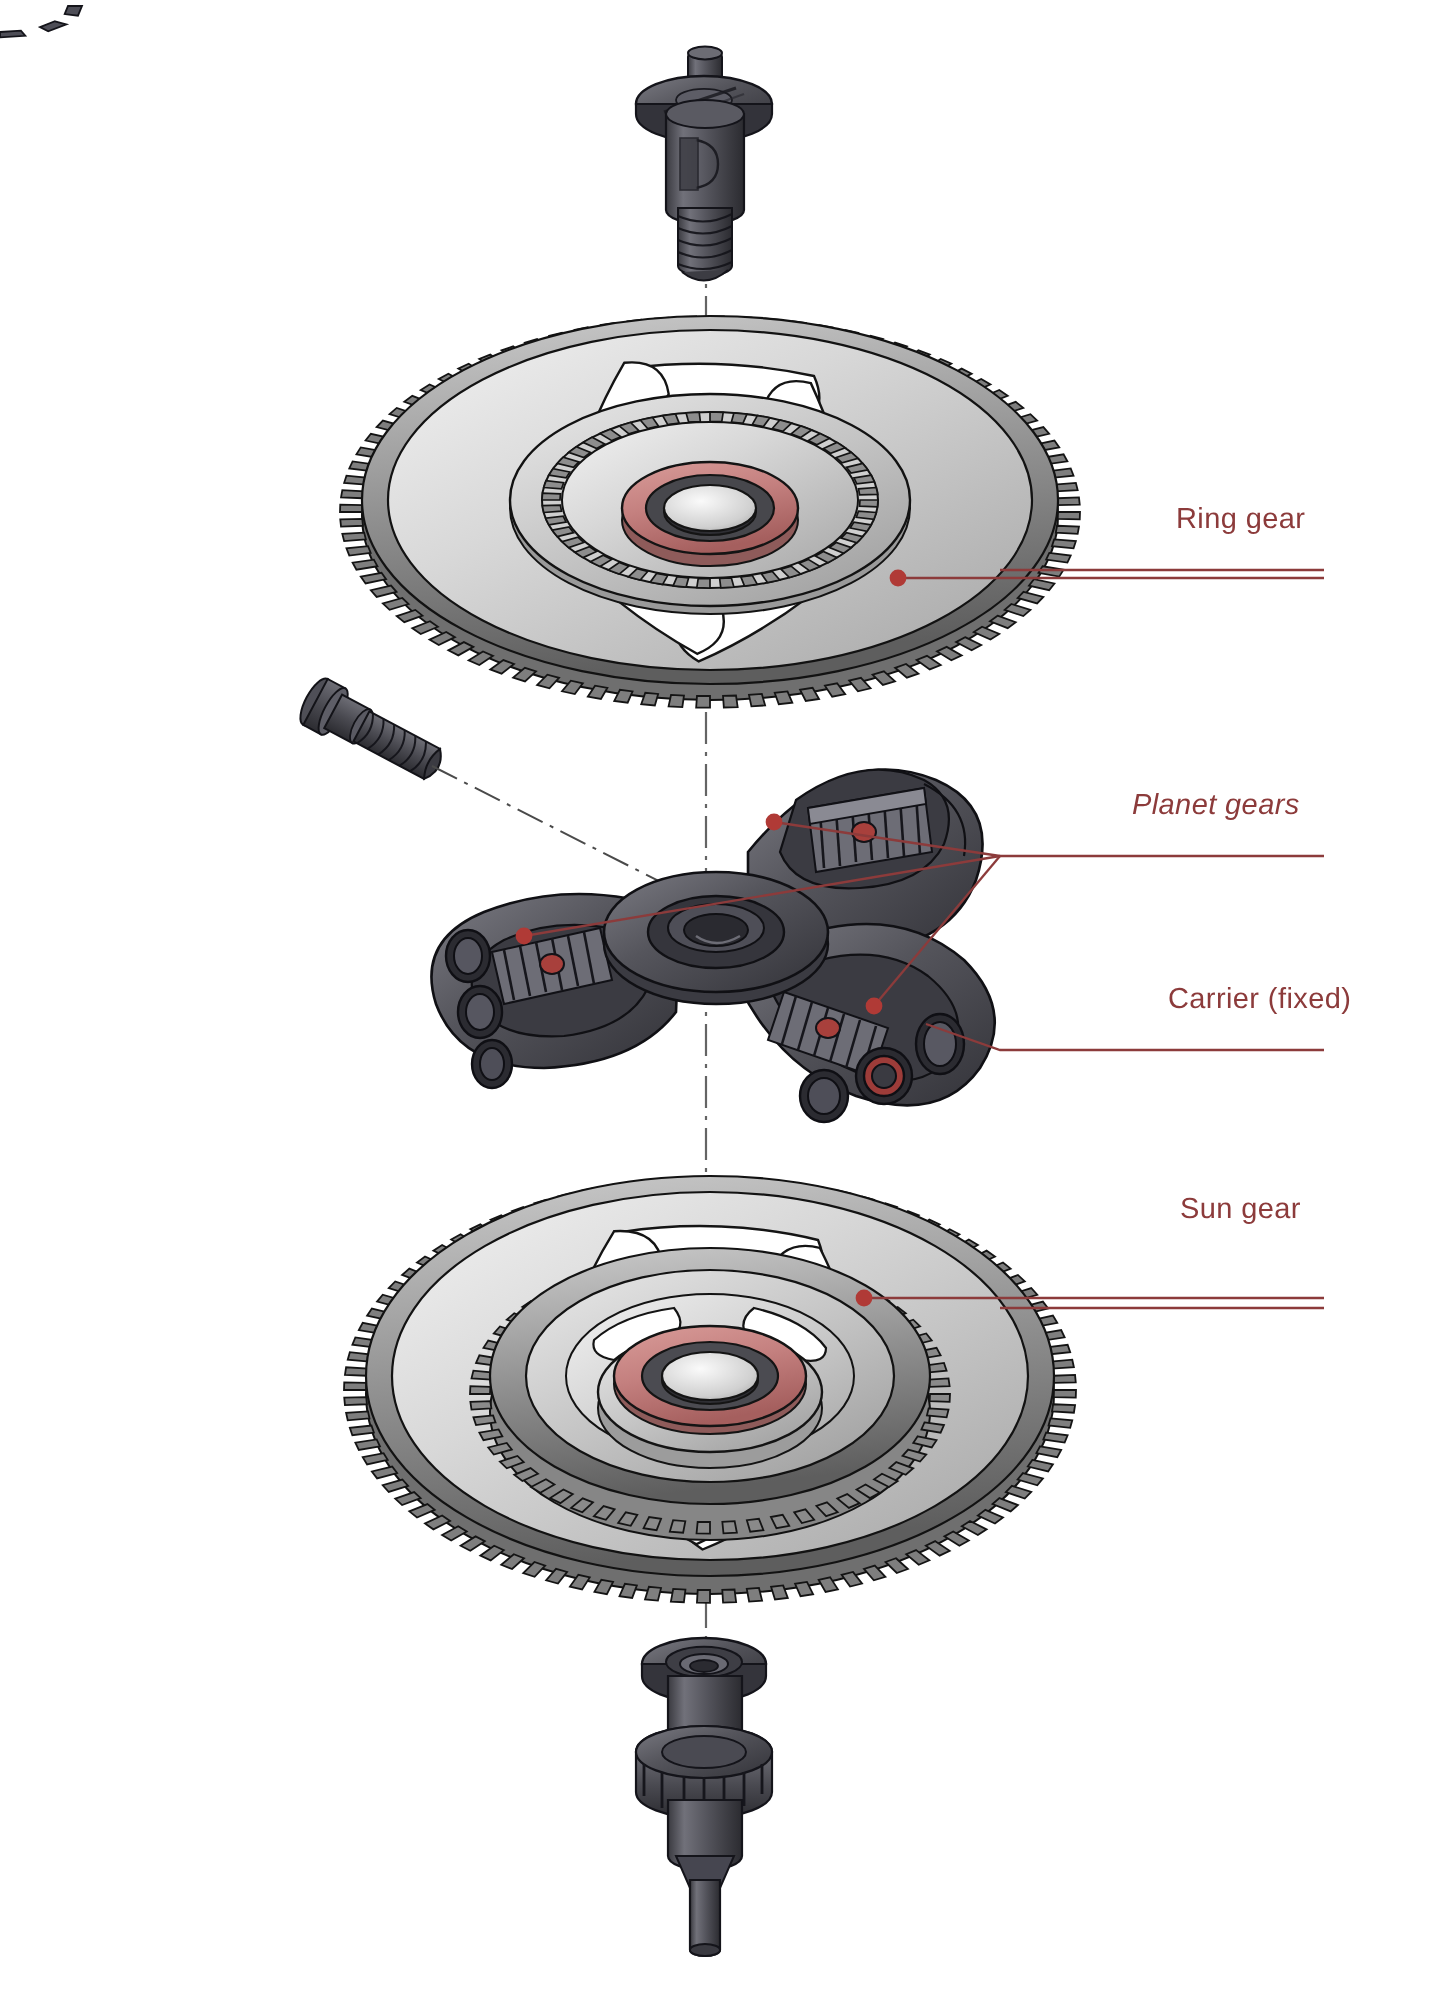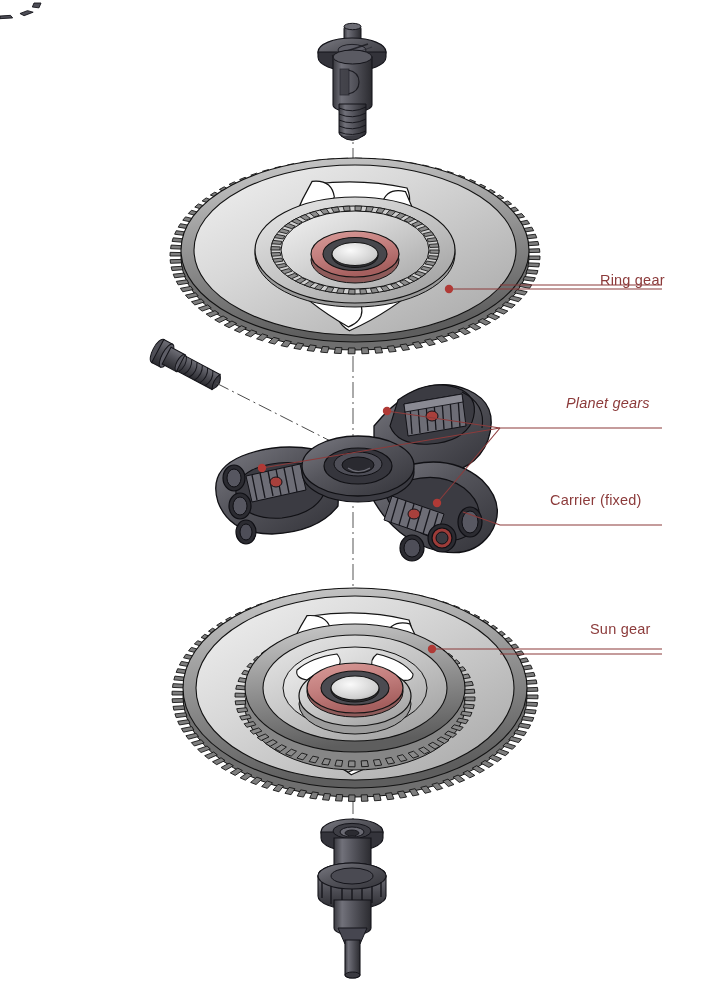--- a/index.html
+++ b/index.html
@@ -659,21 +659,21 @@
     </g>
 
     <g>
       <line x1="432" y1="649" x2="662" y2="649"></line>
       <line x1="500" y1="654" x2="662" y2="654"></line>
       <circle cx="432" cy="649" r="4.2" fill="#b03a36" stroke="none"></circle>
     </g>
   </g>
 </svg>
 
-<div class="lbl" style="left:600px;top:252px;margin-top:20px;"><span>Ring gear</span></div>
+<div class="lbl" style="left:588px;top:252px;"><span>Ring gear</span></div>
 
 <div class="lbl" style="left:566px;top:395px;font-style:italic;"><span>Planet gears</span></div>
 
-<div class="lbl" style="left:550px;top:492px;"><span>Carrier (fixed)</span></div>
-
-<div class="lbl" style="left:590px;top:621px;"><span>Sun gear</span></div>
+<div class="lbl" style="left:584px;top:492px;"><span>Carrier (fixed)</span></div>
+
+<div class="lbl" style="left:590px;top:597px;"><span>Sun gear</span></div>
 
 </div>
 
 </body></html>

